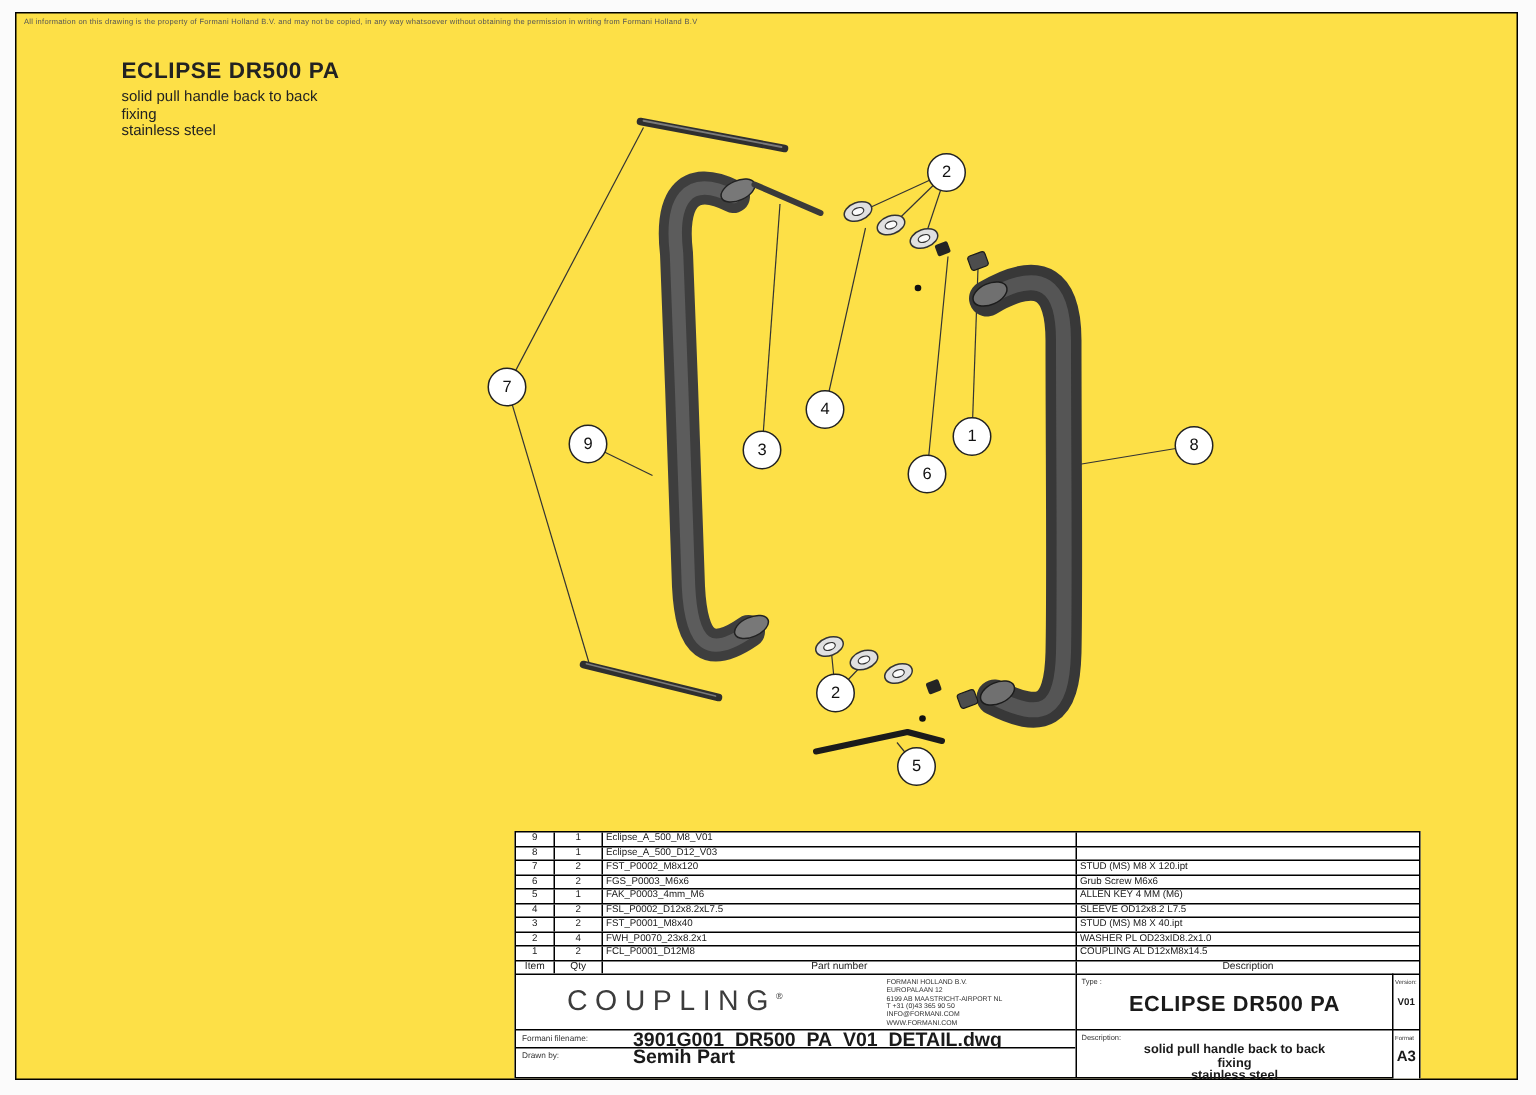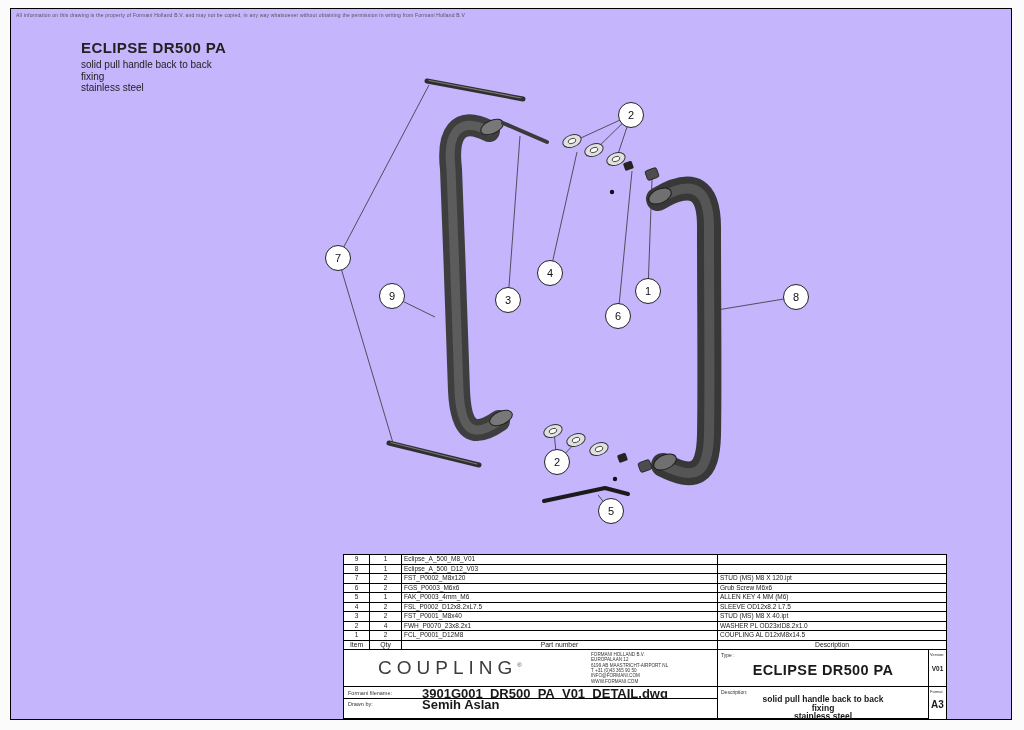--- a/index.html
+++ b/index.html
@@ -3,21 +3,21 @@
 <meta charset="utf-8">
 <style>
   html,body{margin:0;padding:0;}
   body{
     width:1024px;height:730px;position:relative;background:#fbfbfb;
     font-family:"Liberation Sans", sans-serif;color:#1a1a1a;
     -webkit-font-smoothing:antialiased;
   }
   .sheet{
     position:absolute;left:10px;top:8px;width:1002px;height:712px;
-    background:#c4b5fd;border:1.5px solid #000;box-sizing:border-box;
+    background:#fde047;border:1.5px solid #000;box-sizing:border-box;
   }
   .disclaimer{
     position:absolute;left:5px;top:3px;width:960px;
     font-size:5px;color:#555;letter-spacing:.2px;white-space:nowrap;overflow:hidden;
   }
   .head{position:absolute;left:70px;top:30px;}
   .head h1{margin:0;font-size:15px;font-weight:700;letter-spacing:.4px;color:#222;}
   .head .sub{font-size:10px;line-height:11.5px;color:#222;margin-top:3px;}
 
   .scene{position:absolute;left:0;top:0;width:1002px;height:712px;z-index:1;}
@@ -270,21 +270,21 @@
       <div class="ver-value">V01</div>
     </div>
 
     <div class="tb-cell cellB1 bt">
       <div class="meta-label">Formani filename:</div>
       <div class="meta-value">3901G001_DR500_PA_V01_DETAIL.dwg</div>
     </div>
 
     <div class="tb-cell cellC1 bt">
       <div class="meta-label">Drawn by:</div>
-      <div class="meta-value">Semih Aslan</div>
+      <div class="meta-value">Semih Part</div>
     </div>
 
 
     <div class="tb-cell cellDesc bt bl">
       <div class="tiny-label">Description:</div>
       <div class="desc-lines">
         <div>solid pull handle back to back</div>
         <div>fixing</div>
         <div>stainless steel</div>
       </div>

